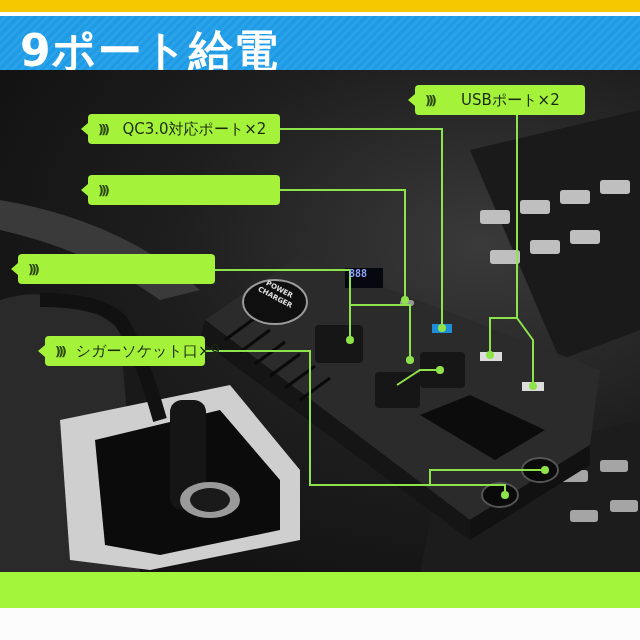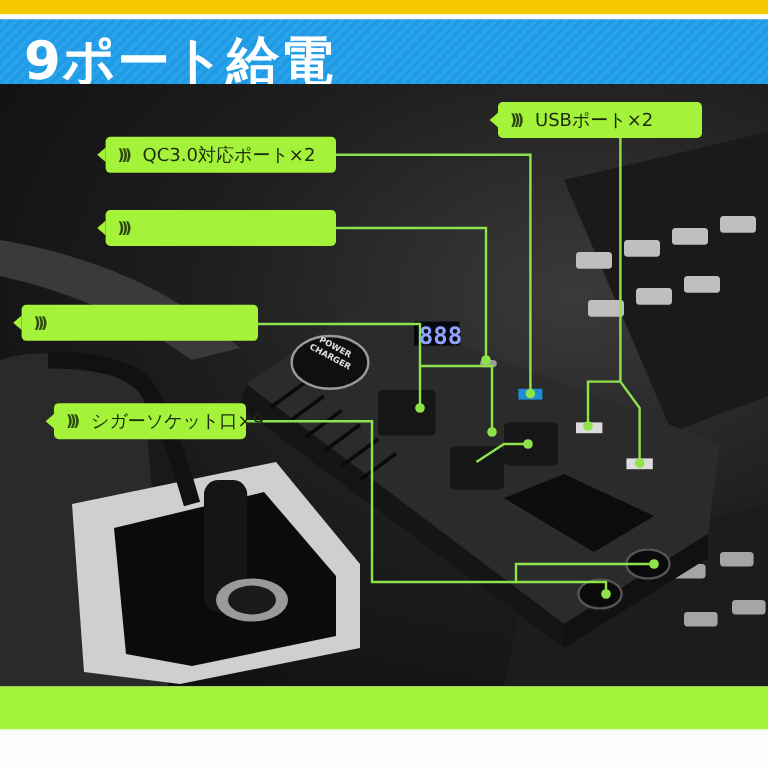--- a/index.html
+++ b/index.html
@@ -27,21 +27,21 @@
   .callout {
     position: absolute; height: 30px; background: #a4f23a; border-radius: 4px;
     display: flex; align-items: center; padding-left: 10px; padding-right: 10px;
     color: #1b2a10; font-size: 15px; white-space: nowrap;
   }
   .callout::before {
     content: ""; position: absolute; left: -7px; top: 9px;
     border-top: 6px solid transparent; border-bottom: 6px solid transparent; border-right: 7px solid #a4f23a;
   }
   .wave-icon { font-size: 13px; color: #2d4a12; margin-right: 12px; letter-spacing: -3px; font-weight: bold; }
-  .callout-label { flex: 1; text-align: left; }
+  .callout-label { flex: 1; text-align: center; }
 
   svg.overlay { position: absolute; left: 0; top: 0; width: 640px; height: 640px; pointer-events: none; }
 </style>
 </head>
 <body>
 
 <div class="top-stripe"></div>
 <div class="top-stripe-white"></div>
 <div class="title-bar">
   <div class="title-text">9ポート給電</div>
@@ -162,13 +162,13 @@
 </div>
 <div class="callout" style="left:45px; top:336px; width:160px; padding-right:6px;">
   <span class="wave-icon">)))</span>
   <span class="callout-label">シガーソケット口×9</span>
 </div>
 
 <div style="position:absolute; left:250px; top:285px; width:54px; text-align:center; color:#e0e0e0; font-size:7px; font-weight:bold; transform:rotate(28deg); line-height:9px;">
   <div>POWER</div>
   <div>CHARGER</div>
 </div>
-<div style="position:absolute; left:349px; top:268px; color:#8fa4ff; font-family:'DejaVu Sans Mono', monospace; font-size:20px; font-weight:bold;">888</div>
+<div style="position:absolute; left:349px; top:268px; color:#8fa4ff; font-family:'DejaVu Sans Mono', monospace; font-size:10px; font-weight:bold;">888</div>
 
 </body></html>

